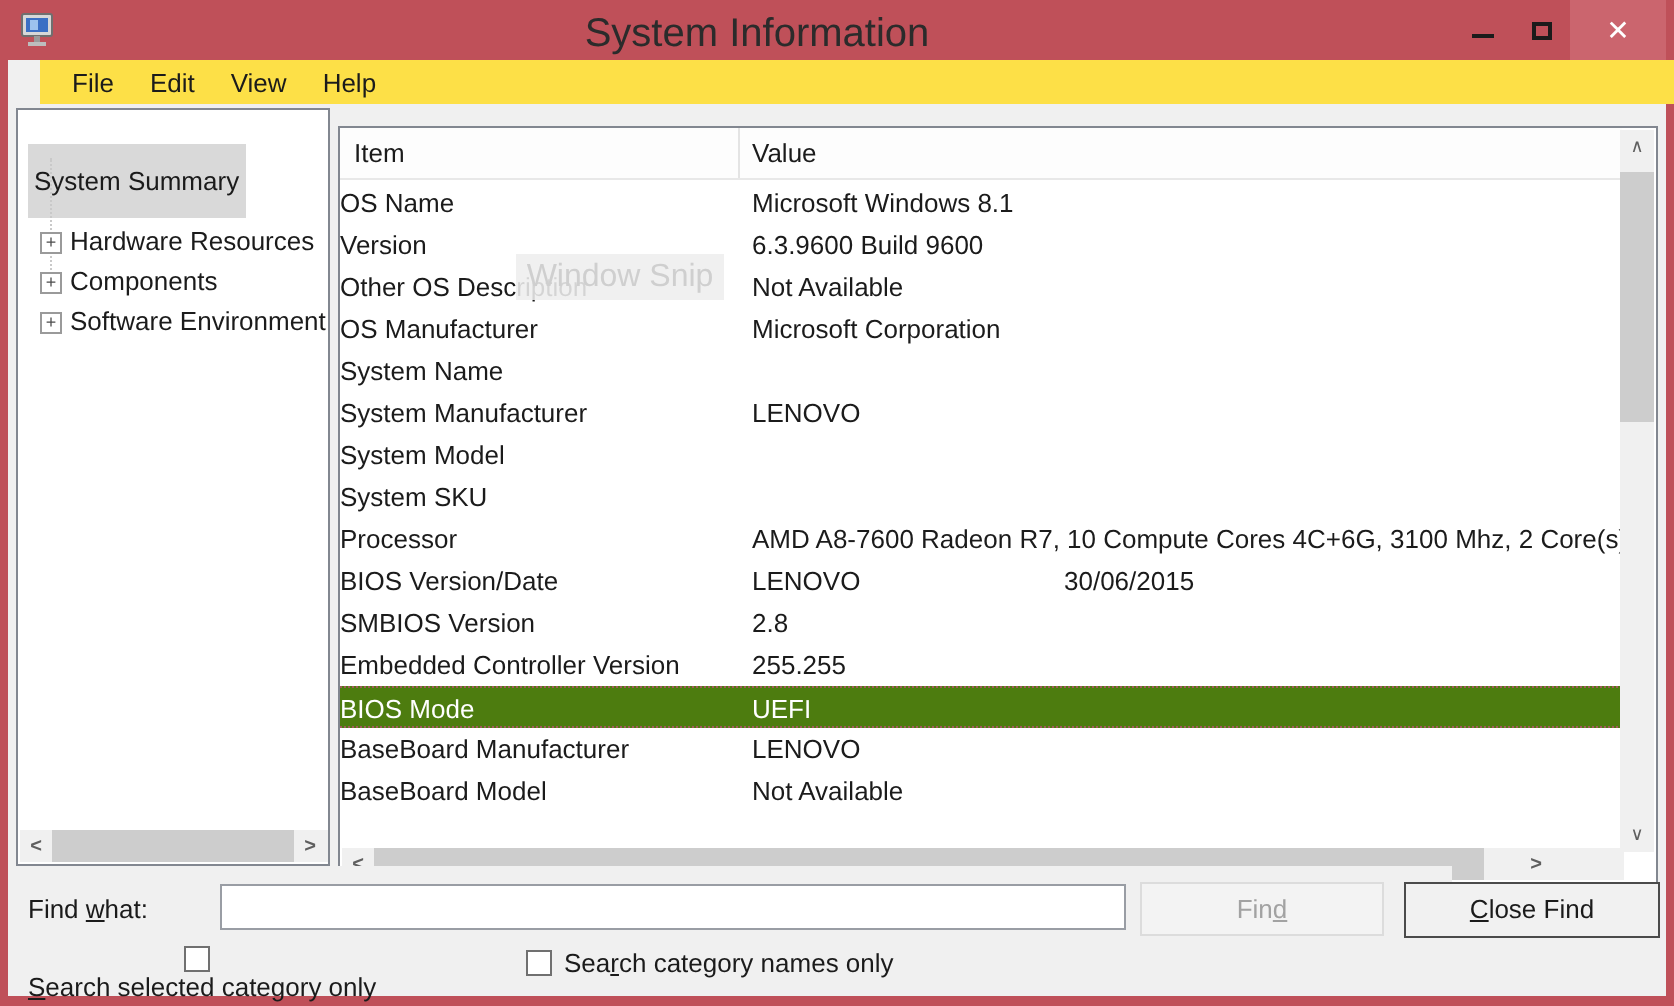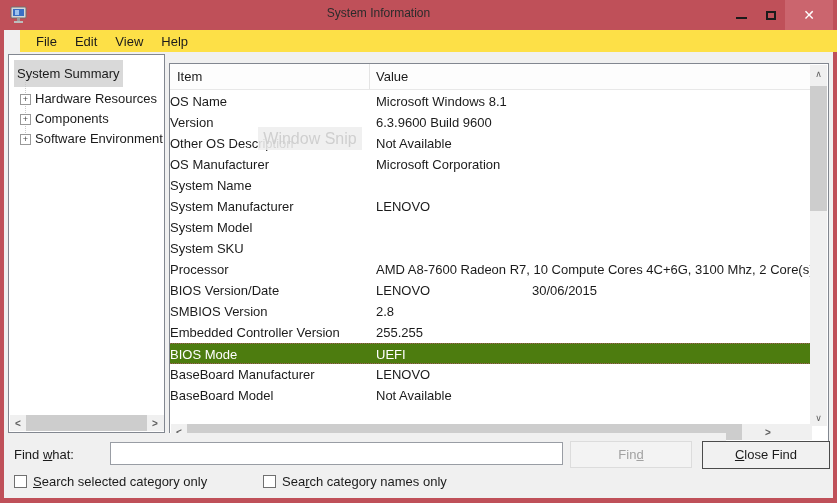--- a/index.html
+++ b/index.html
@@ -17,21 +17,21 @@
     position: absolute; left: 0; top: 0; width: 837px; height: 30px;
     background: #bf5059;
     display: flex; align-items: center;
   }
   .border-left  { position: absolute; left: 0;   top: 30px; width: 4px;  height: 473px; background: #bf5059; }
   .border-right { position: absolute; left: 833px;top: 30px; width: 4px;  height: 473px; background: #bf5059; }
   .border-bottom{ position: absolute; left: 0;   top: 498px; width: 837px; height: 5px; background: #bf5059; }
   .app-icon { position: absolute; left: 10px; top: 6px; width: 18px; height: 18px; }
   .title-text {
     position: absolute; left: 0; width: 735px; text-align: center;
-    font-size: 12px; color: #2b2b2b; top: 6px; padding-left: 22px;
+    font-size: 20px; color: #2b2b2b; top: 6px; padding-left: 22px;
   }
   .caption-buttons { position: absolute; right: 4px; top: 0; height: 30px; display: flex; }
   .btn-min, .btn-max {
     width: 29px; height: 30px; display: flex; align-items: center; justify-content: center;
     color: #1b1b1b; cursor: default;
   }
   .btn-min span { display:block; width: 11px; height: 2px; background:#1b1b1b; margin-top: 6px; }
   .btn-max span { display:block; width: 10px; height: 9px; border: 2px solid #1b1b1b; background: transparent; }
   .btn-close {
     width: 48px; height: 30px; background: #cb656e; color: #ffffff;
@@ -42,21 +42,21 @@
     position: absolute; left: 20px; top: 30px; width: 829px; height: 22px;
     background: #fde047; display: flex; align-items: center; padding-left: 7px;
   }
   .menu-item { padding: 2px 9px; color: #1b1b1b; }
   
   .workarea { position: absolute; left: 4px; top: 52px; width: 829px; height: 381px; background: #f0f0f0; }
   .tree-pane {
     position: absolute; left: 8px; top: 54px; width: 157px; height: 379px;
     background: #ffffff; border: 1px solid #828790; overflow: hidden;
   }
-  .tree-item-root { margin: 5px 0 2px 5px; display: inline-block; padding: 6px 3px; background: #d9d9d9; white-space: nowrap; }
+  .tree-item-root { margin: 17px 0 2px 5px; display: inline-block; padding: 11px 3px; background: #d9d9d9; white-space: nowrap; }
   .tree-item { position: relative; height: 20px; line-height: 20px; padding-left: 26px; white-space: nowrap; overflow: hidden; }
   .tree-expander {
     position: absolute; left: 11px; top: 5px; width: 11px; height: 11px;
     border: 1px solid #9a9a9a; background: #fff; font-size: 9px; line-height: 9px;
     text-align: center; color: #4d4d4d;
   }
   .tree-line { position: absolute; left: 16px; top: 24px; height: 60px; border-left: 1px dotted #c9c9c9; }
   .hscroll {
     position: absolute; left: 1px; bottom: 1px; height: 16px; background: #f0f0f0;
     display: flex; align-items: center;
@@ -117,21 +117,21 @@
     position: absolute; left: 566px; top: 8px; width: 122px; height: 27px;
     background: #f3f3f3; border: 1px solid #dcdcdc; color: #a2a2a2;
     text-align: center; line-height: 25px;
   }
   .btn-close-find {
     position: absolute; left: 698px; top: 8px; width: 128px; height: 28px;
     background: #f1f1f1; border: 1px solid #4b4b4b; color: #1b1b1b;
     text-align: center; line-height: 26px;
   }
   .checkline { position: absolute; top: 40px; height: 16px; display: flex; align-items: center; }
-  .check1 { left: 10px; }
+  .check1 { left: 10px; flex-direction: column; }
   .check2 { left: 259px; }
   .checkbox { width: 13px; height: 13px; border: 1px solid #707070; background: #fff; margin-right: 6px; flex: none; }
 </style>
 </head>
 <body>
 
 <div class="titlebar">
   <svg class="app-icon" viewBox="0 0 18 18">
     <rect x="1" y="1" width="15" height="11" rx="1" fill="#d7d7d7" stroke="#6f6f6f" stroke-width="1"></rect>
     <rect x="3" y="3" width="11" height="7" fill="#3a6fc4"></rect>

